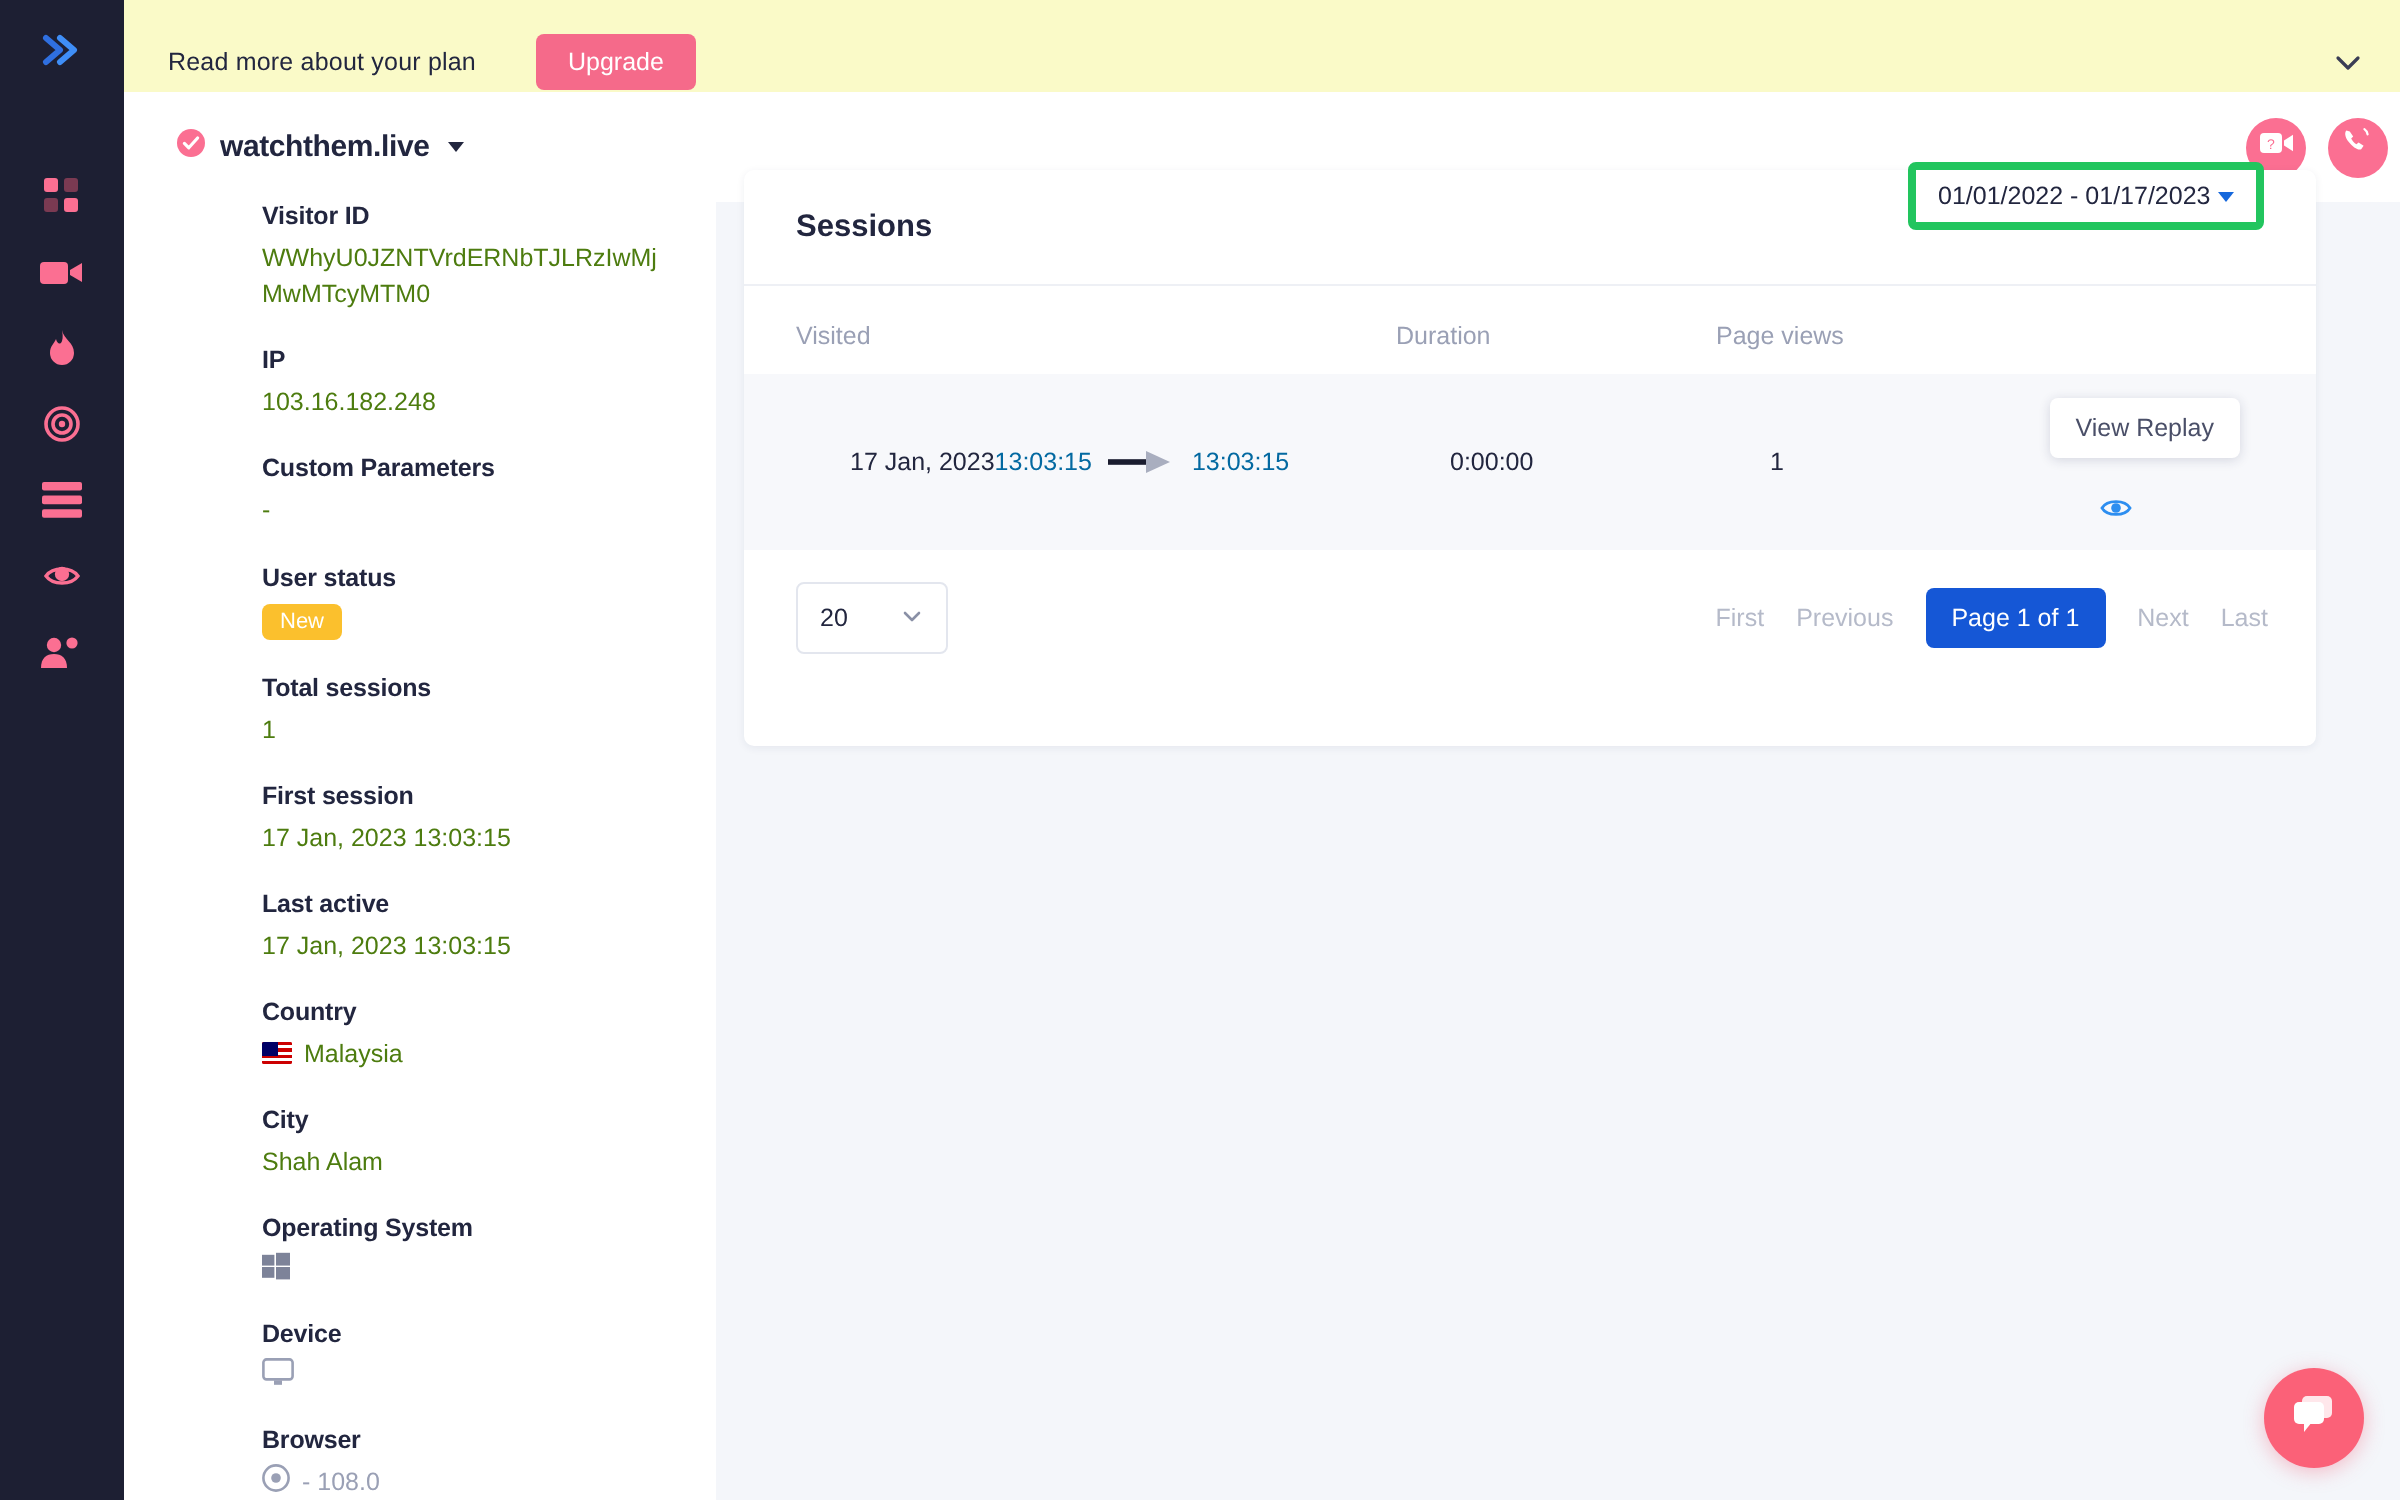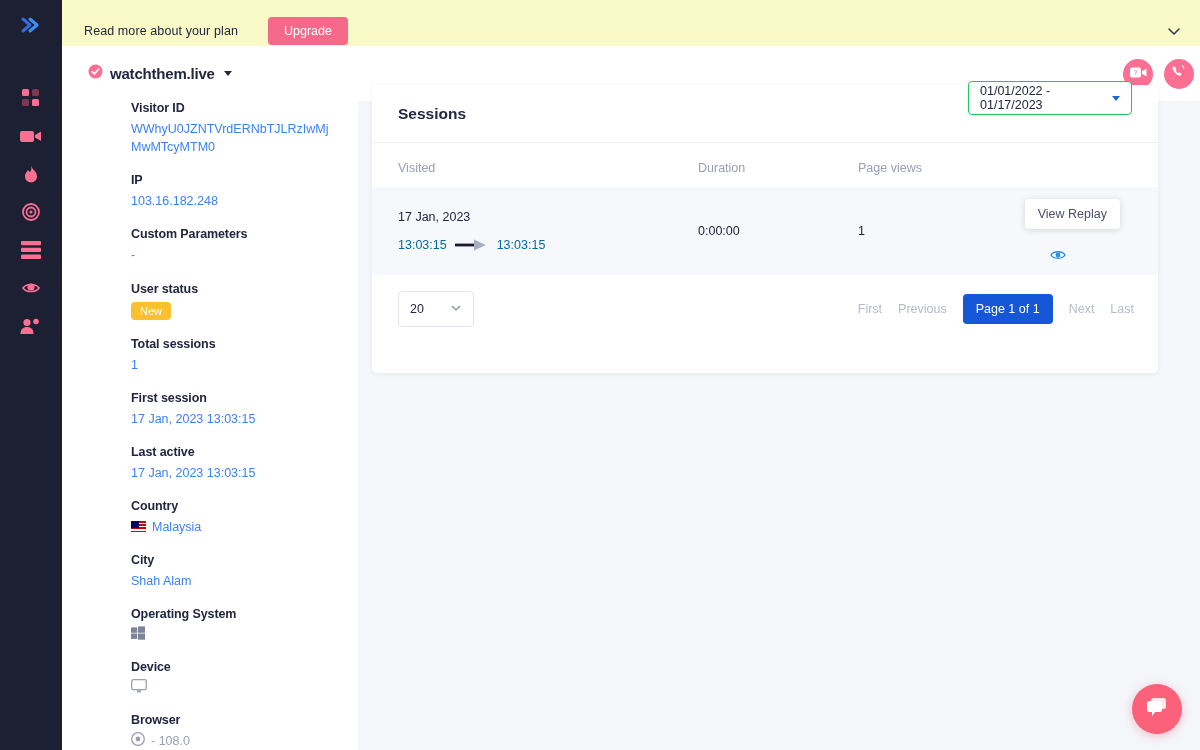--- a/index.html
+++ b/index.html
@@ -67,21 +67,21 @@
   }
 
   
   .detail {
     position: absolute; left: 62px; top: 101px; width: 296px; height: 649px;
     background: #fff; overflow: hidden; padding: 0 0 0 0;
   }
   .detail-inner { padding: 0 22px 0 69px; }
   .d-group { margin-bottom: 17px; }
   .d-label { font-size: 12.5px; font-weight: bold; color: #22263f; margin-bottom: 5px; letter-spacing: -.1px; }
-  .d-value { font-size: 12.5px; color: #3b82f6; line-height: 1.45; word-break: break-all; }
+  .d-value { font-size: 12.5px; color: #4d7c0f; line-height: 1.45; word-break: break-all; }
   .badge-new {
     display: inline-block; background: #fbc02d; color: #fff;
     font-size: 11px; padding: 3px 9px; border-radius: 4px; font-weight: normal;
   }
   .d-flagline { display: flex; align-items: center; gap: 6px; }
   .flag {
     width: 15px; height: 11px; border-radius: 1px; display: inline-block;
     position: relative; overflow: hidden; background: #cc0001;
   }
   .flag i { position: absolute; display: block; }
@@ -95,42 +95,42 @@
     position: absolute; left: 372px; top: 85px; width: 786px; height: 288px;
     background: #fff; border-radius: 5px; box-shadow: 0 1px 4px rgba(30,40,80,.07);
   }
   .card-head {
     height: 58px; display: flex; align-items: center; padding: 0 26px;
     border-bottom: 1px solid #eef0f5; position: relative;
   }
   .card-title { font-size: 15.5px; font-weight: bold; color: #22263f; }
   .daterange {
     position: absolute; right: 26px; top: -4px;
-    width: 164px; height: 34px; background: #fff;
-    border: 1px solid #22c55e; border-radius: 4px;
+    width: 178px; height: 34px; background: #fff;
+    border: 4px solid #22c55e; border-radius: 4px;
     display: flex; align-items: center; padding: 0 11px;
     font-size: 12.5px; color: #22263f; cursor: pointer;
   }
   .daterange .caret { margin-left: auto; border-top-color: #1668dc; }
 
   .tbl { width: 100%; }
   .tbl-head {
     display: flex; padding: 18px 26px 12px 26px;
     font-size: 12.5px; color: #9aa0b5;
   }
   .c-visited { width: 300px; }
   .c-duration { width: 160px; }
   .c-pv { width: 180px; }
   .c-act { flex: 1; text-align: center; }
 
   .tbl-row {
     display: flex; align-items: center; background: #f7f8fb;
     padding: 0 26px; height: 88px; position: relative;
   }
-  .visited-cell { width: 300px; display: flex; flex-direction: column; gap: 14px; }
+  .visited-cell { width: 300px; display: flex; flex-direction: row; gap: 0; margin-left: 27px; }
   .v-date { font-size: 12.5px; color: #22263f; }
   .v-times { display: flex; align-items: flex-start; gap: 8px; font-size: 12.5px; color: #0369a1; }
   .arrow { display: flex; align-items: center; }
   .cell-txt { font-size: 12.5px; color: #22263f; }
   .tooltip {
     position: absolute; right: 38px; top: 12px;
     background: #fff; border-radius: 4px; box-shadow: 0 1px 6px rgba(30,40,80,.16);
     padding: 8px 13px; font-size: 12.5px; color: #4a4f68; white-space: nowrap;
   }
   .eye-btn { position: absolute; right: 92px; top: 60px; cursor: pointer; }

